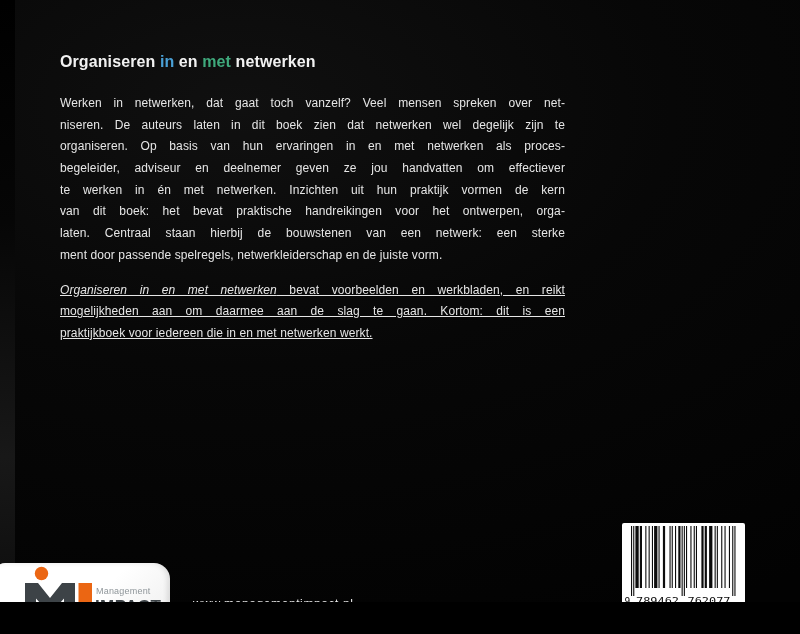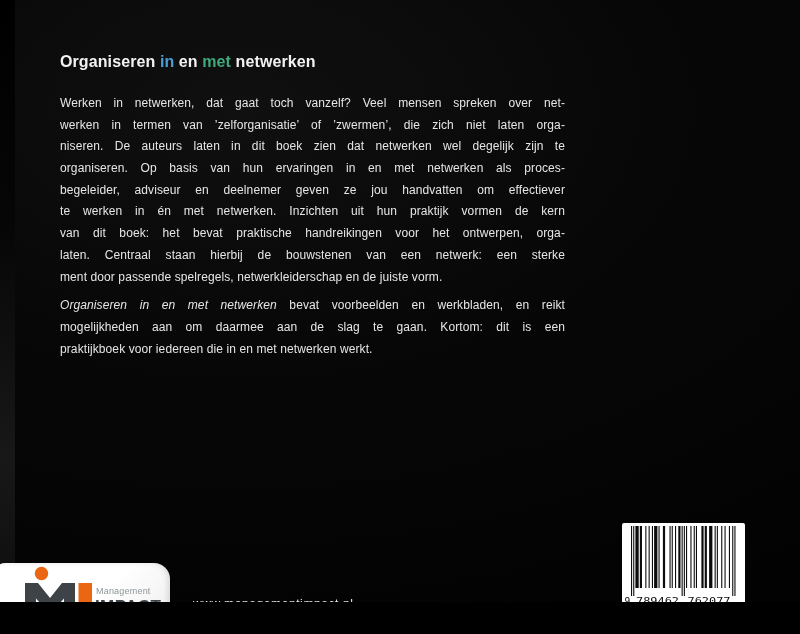--- a/index.html
+++ b/index.html
@@ -15,21 +15,21 @@
   .title{
     position:absolute;left:60px;top:53px;width:520px;
     font-size:16px;font-weight:bold;color:#f2f2f2;letter-spacing:.1px;
   }
   .body-text{
     position:absolute;left:60px;top:93px;width:505px;
     font-size:12px;line-height:21.7px;color:#e6e6e6;letter-spacing:.1px;
   }
   .bline{text-align:justify;text-align-last:justify;height:21.7px;overflow:visible;}
   .bline.last{text-align-last:left;}
-  .para2{margin-top:7px;}
+  .para2{margin-top:13px;text-decoration:underline;}
   .it{font-style:italic;}
   .logo-box{
     position:absolute;left:-5px;top:563px;width:175px;height:71px;
     background:linear-gradient(135deg,#ffffff 55%,#ededed 100%);
     border-radius:10px 16px 0 0;
     box-shadow:inset -3px 0 5px rgba(0,0,0,0.10);
   }
   .logo-svg{position:absolute;left:30px;top:3px;}
   .site-url{
     position:absolute;left:193px;top:597px;
@@ -47,21 +47,20 @@
 <div class="page">
   <div class="left-edge"></div>
 
   <div class="title">
     <span>Organiseren </span><span style="color: rgb(74, 160, 214);">in</span><span> en </span><span style="color: rgb(63, 169, 124);">met</span><span> netwerken</span>
   </div>
 
   <div class="body-text">
     <div class="para1">
       <div class="bline">Werken in netwerken, dat gaat toch vanzelf? Veel mensen spreken over net-</div>
-      <div class="bline">werken in termen van ’zelforganisatie’ of ’zwermen’, die zich niet laten orga-</div>
       <div class="bline">niseren. De auteurs laten in dit boek zien dat netwerken wel degelijk zijn te</div>
       <div class="bline">organiseren. Op basis van hun ervaringen in en met netwerken als proces-</div>
       <div class="bline">begeleider, adviseur en deelnemer geven ze jou handvatten om effectiever</div>
       <div class="bline">te werken in én met netwerken. Inzichten uit hun praktijk vormen de kern</div>
       <div class="bline">van dit boek: het bevat praktische handreikingen voor het ontwerpen, orga-</div>
       <div class="bline">laten. Centraal staan hierbij de bouwstenen van een netwerk: een sterke</div>
       <div class="bline last">ment door passende spelregels, netwerkleiderschap en de juiste vorm.</div>
     </div>
     <div class="para2">
       <div class="bline"><span class="it">Organiseren in en met netwerken</span><span> bevat voorbeelden en werkbladen, en reikt</span></div>

